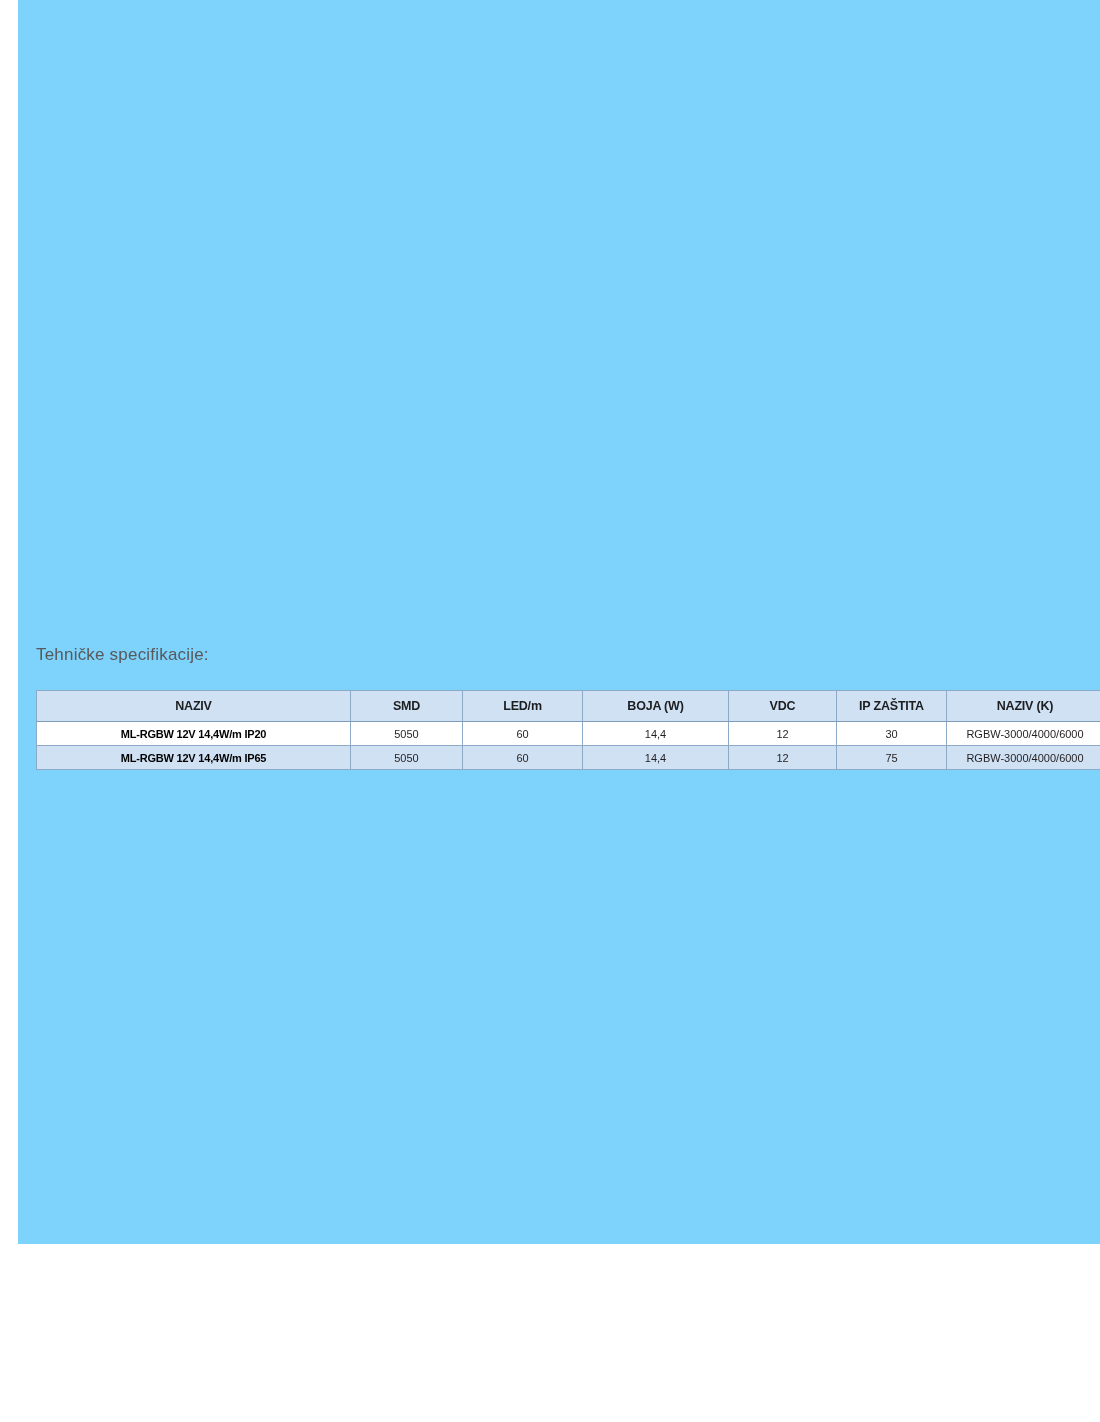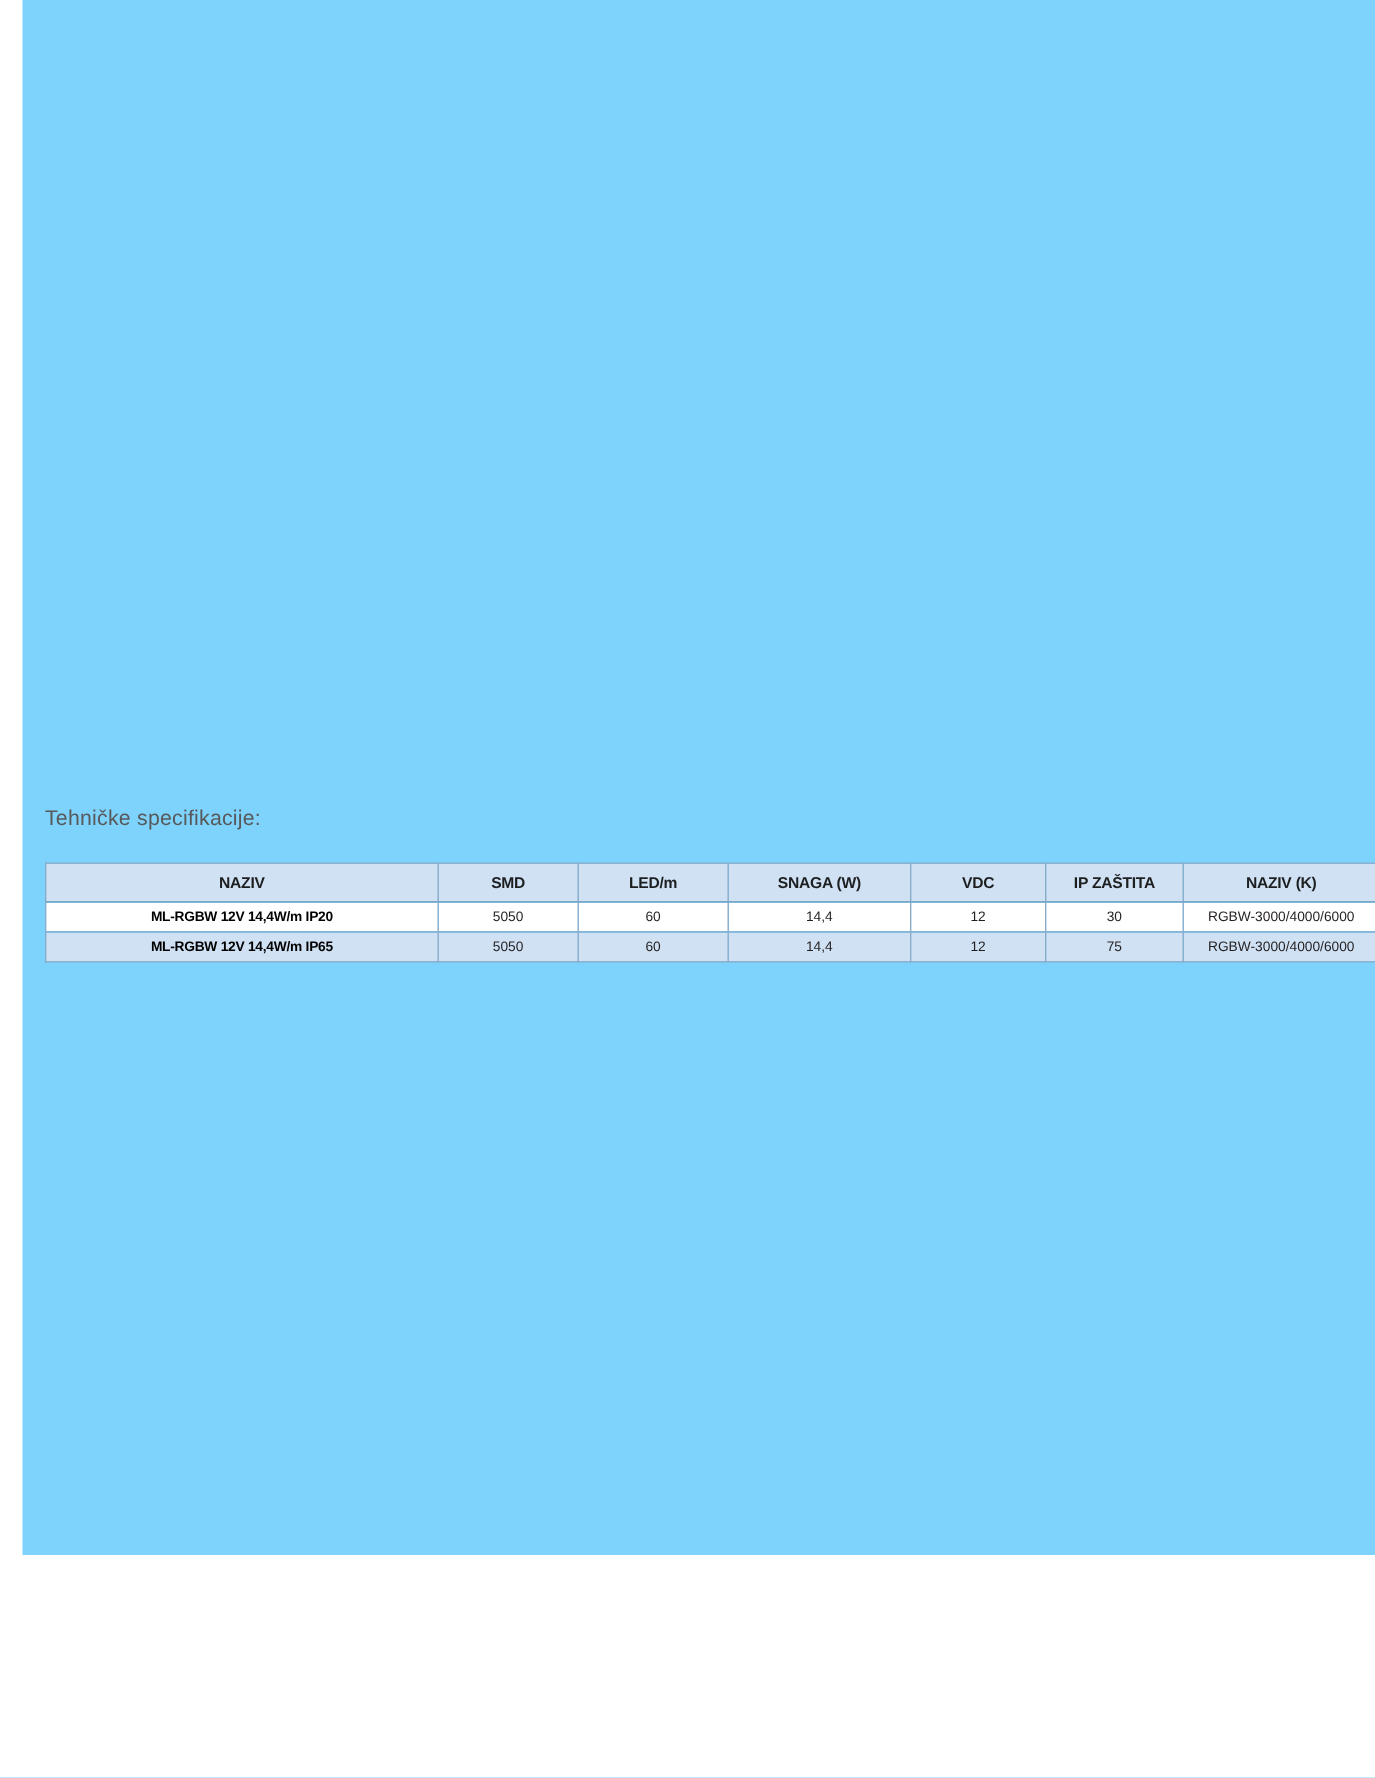--- a/index.html
+++ b/index.html
@@ -81,21 +81,21 @@
       <col style="width:146px">
       <col style="width:108px">
       <col style="width:110px">
       <col style="width:157px">
     </colgroup>
     <thead>
       <tr>
         <th>NAZIV</th>
         <th>SMD</th>
         <th>LED/m</th>
-        <th>SNAGA (W)</th>
+        <th>BOJA (W)</th>
         <th>VDC</th>
         <th>IP ZAŠTITA</th>
         <th>NAZIV (K)</th>
       </tr>
     </thead>
     <tbody>
       <tr>
         <td class="naziv">ML-RGBW 12V 14,4W/m IP20</td>
         <td>5050</td>
         <td>60</td>

